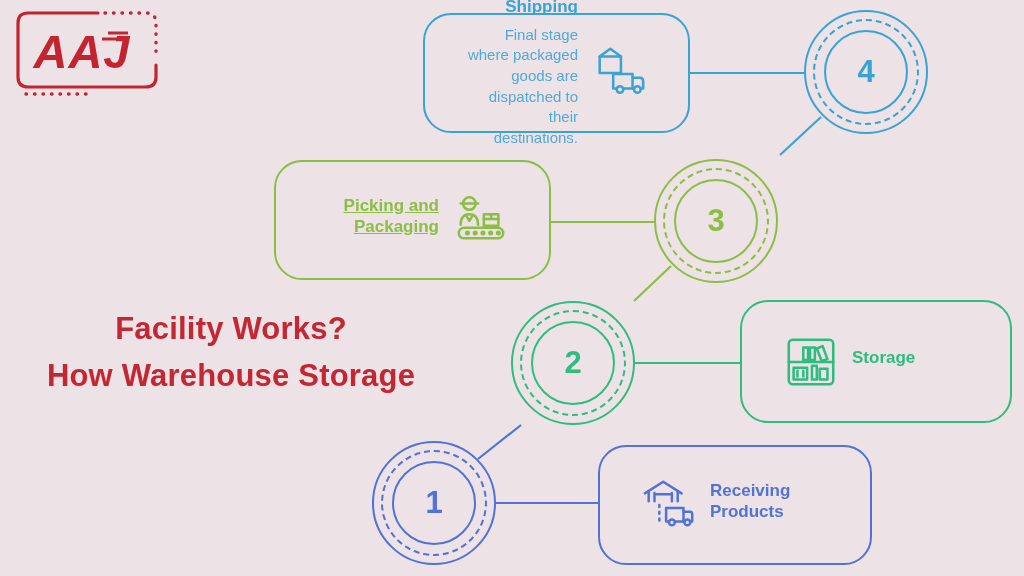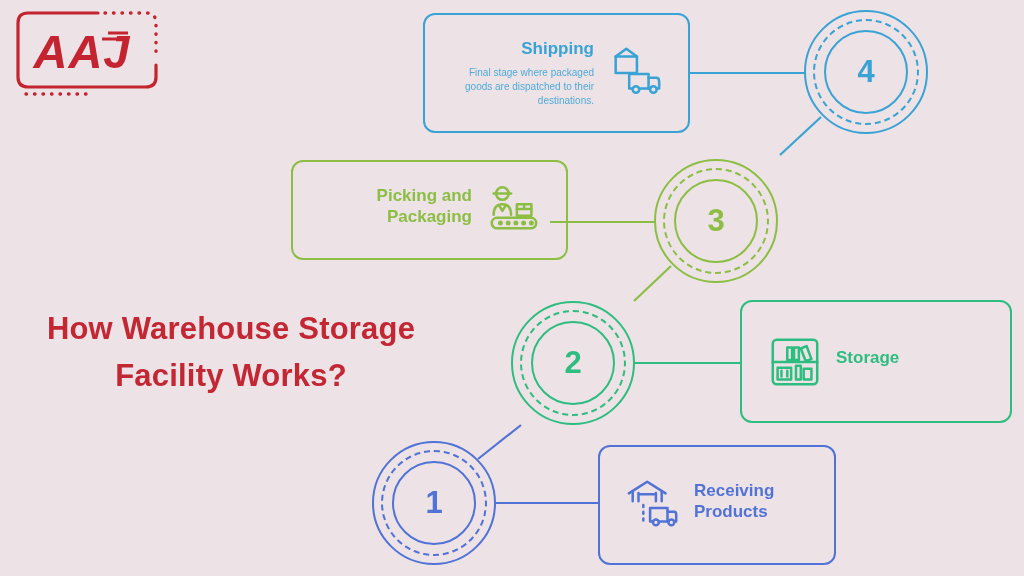--- a/index.html
+++ b/index.html
@@ -25,35 +25,35 @@
   
   .main-title{
     position:absolute;left:0;top:306px;width:462px;z-index:2;
     text-align:center;color:#c22733;font-weight:bold;
     font-size:31px;line-height:1.5;letter-spacing:0.2px;
   }
 
   
   .step-box{
     position:absolute;z-index:1;box-sizing:border-box;
-    border:2px solid;border-radius:12px;
+    border:2px solid;border-radius:28px;
     display:flex;align-items:center;gap:12px;
-    padding:14px 24px;background:transparent;
+    padding:14px 40px;background:transparent;
   }
   .step-box .txt{flex:1;min-width:0;}
   .step-box .ttl{font-size:17px;font-weight:bold;margin-bottom:7px;line-height:1.2;}
-  .step-box .dsc{font-size:10px;line-height:1.38;opacity:0.88;}
+  .step-box .dsc{font-size:15px;line-height:1.38;opacity:0.88;}
   .align-right .txt{text-align:right;}
   .align-left  .txt{text-align:left;}
   .step-icon{width:58px;height:58px;flex:0 0 58px;}
   .step-icon svg{width:100%;height:100%;display:block;}
 
-  .box-receiving{left:598px;top:445px;width:238px;height:120px;border-color:#5173d6;color:#5173d6;}
+  .box-receiving{left:598px;top:445px;width:274px;height:120px;border-color:#5173d6;color:#5173d6;}
   .box-storage  {left:740px;top:300px;width:272px;height:123px;border-color:#2ebd80;color:#2ebd80;}
-  .box-picking  {left:291px;top:160px;width:277px;height:100px;border-color:#8cbe44;color:#8cbe44;}
+  .box-picking  {left:274px;top:160px;width:277px;height:120px;border-color:#8cbe44;color:#8cbe44;text-decoration:underline;}
   .box-shipping {left:423px;top:13px; width:267px;height:120px;border-color:#39a3d5;color:#39a3d5;}
   .box-picking .ttl{max-width:132px;margin-left:auto;}
 
   
   .circle-badge{position:absolute;width:124px;height:124px;z-index:1;}
   .circle-badge .outer{
     position:absolute;inset:0;border:2px solid;border-radius:50%;border-color:inherit;
   }
   .circle-badge .dash{
     position:absolute;inset:9px;border:2px dashed;border-radius:50%;border-color:inherit;
@@ -86,22 +86,22 @@
   <svg class="logo" viewBox="0 0 150 88" xmlns="http://www.w3.org/2000/svg">
     <path d="M86 5 H16 Q6 5 6 15 V69 Q6 79 16 79 H134 Q144 79 144 69 V57" fill="none" stroke="#c3242f" stroke-width="3.2" stroke-linecap="round"></path>
     <path d="M93 5 H134 Q144 5 144 15 V50" fill="none" stroke="#c3242f" stroke-width="3.4" stroke-linecap="round" stroke-dasharray="0.5 8"></path>
     <path d="M14 86 H74" fill="none" stroke="#c3242f" stroke-width="3.4" stroke-linecap="round" stroke-dasharray="0.5 8"></path>
     <line x1="96" y1="25" x2="116" y2="25" stroke="#c3242f" stroke-width="3"></line>
     <line x1="90" y1="31" x2="106" y2="31" stroke="#c3242f" stroke-width="3"></line>
     <text x="70" y="60" text-anchor="middle" font-family="Liberation Sans, sans-serif" font-size="47" font-weight="bold" font-style="italic" letter-spacing="1" fill="#c3242f">AAJ</text>
   </svg>
 
   <div class="main-title">
+    <div>Facility Works?</div>
     <div>How Warehouse Storage</div>
-    <div>Facility Works?</div>
   </div>
 
   <div class="step-box box-shipping align-right">
     <div class="txt">
       <div class="ttl">Shipping</div>
       <div class="dsc">Final stage where packaged goods are dispatched to their destinations.</div>
     </div>
     <div class="step-icon">
       <svg viewBox="0 0 60 60" fill="none" stroke="#39a3d5" stroke-width="2.6" stroke-linecap="round" stroke-linejoin="round">
         <rect x="10" y="13" width="22" height="17"></rect>

